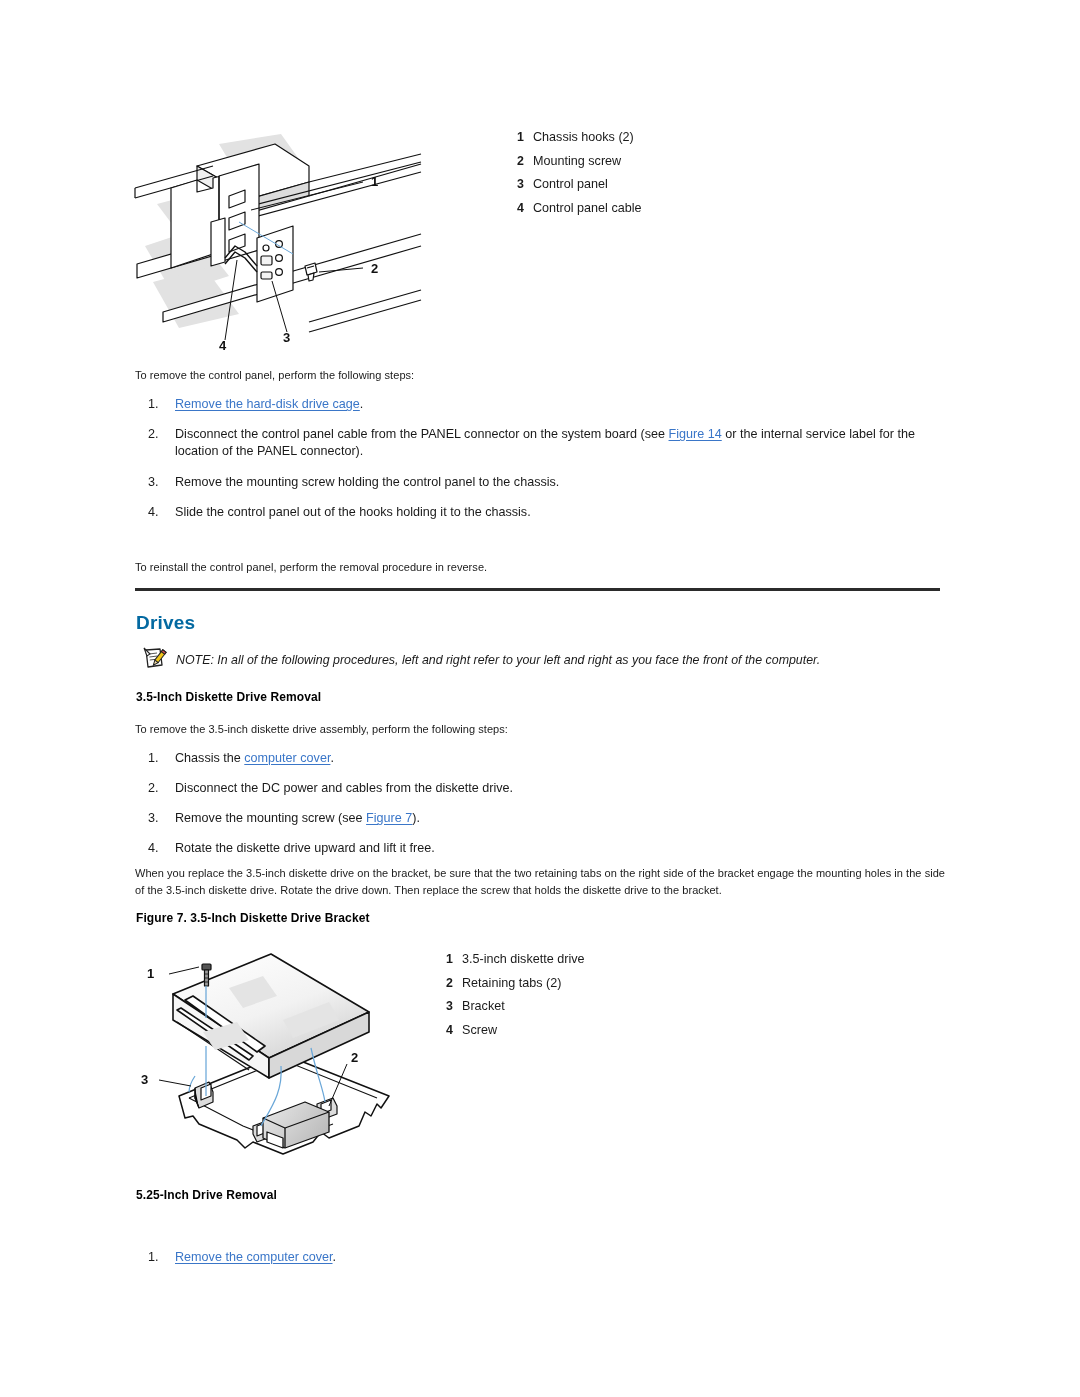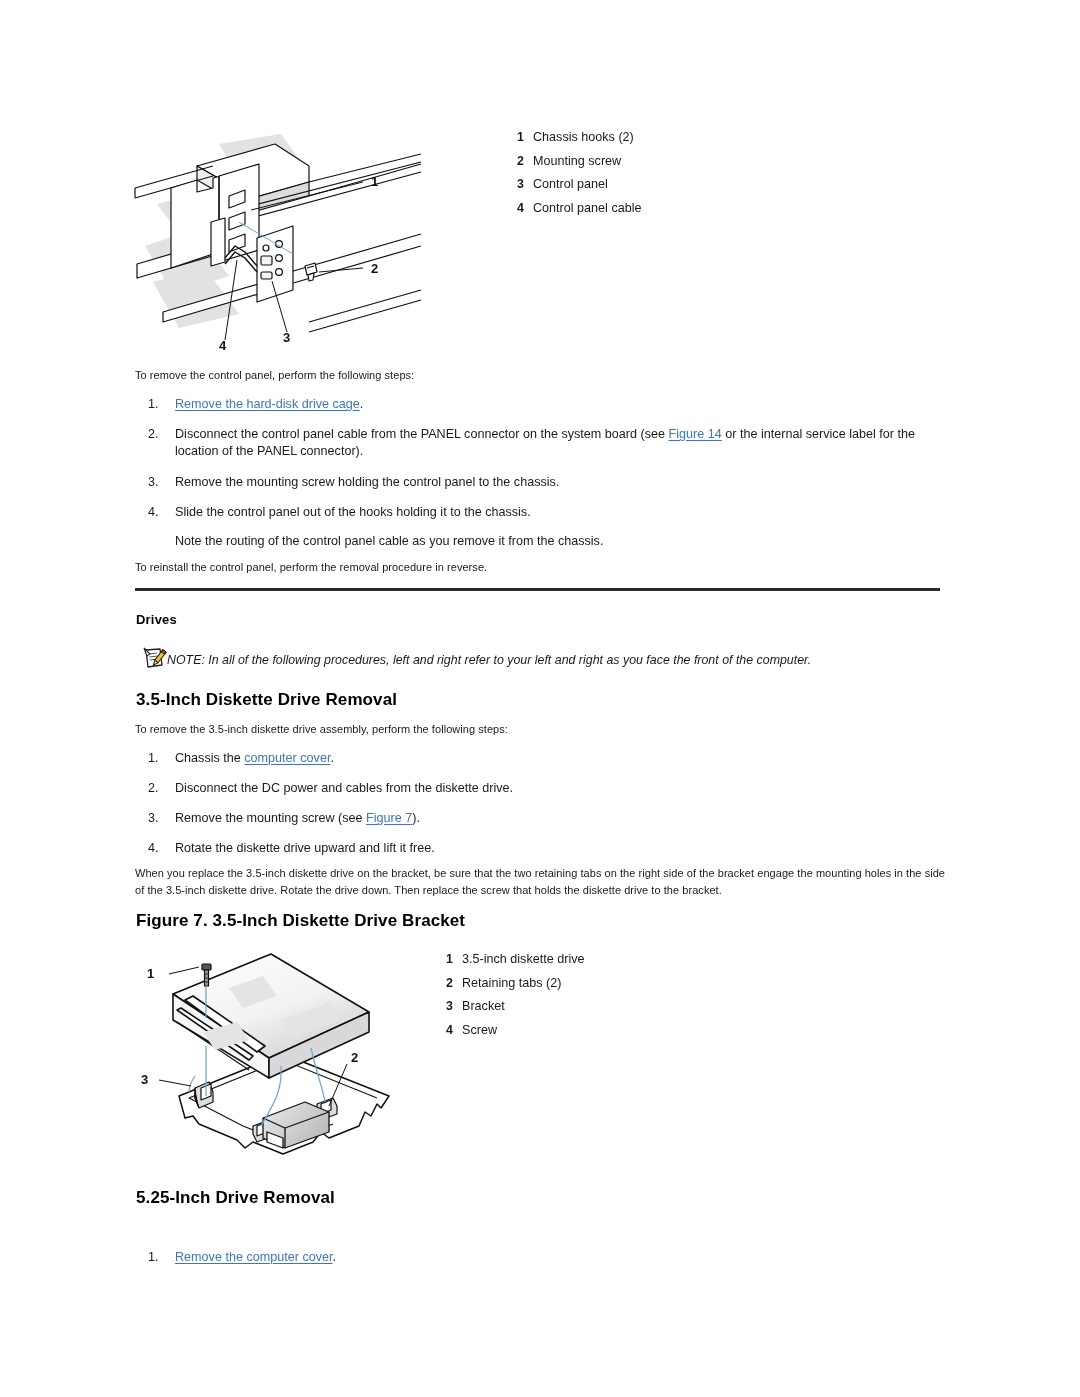--- a/index.html
+++ b/index.html
@@ -24,30 +24,30 @@
   
   .body-text {
     position: absolute;
     font-size: 11px;
     line-height: 17px;
     color: #1a1a1a;
     letter-spacing: 0.05px;
   }
   .bold-head {
     position: absolute;
-    font-size: 17px;
+    font-size: 12px;
     font-weight: bold;
     color: #000;
     letter-spacing: 0.1px;
   }
   .section-title {
     position: absolute;
-    font-size: 13px;
+    font-size: 19px;
     font-weight: bold;
-    color: #000000;
+    color: #0369a1;
     letter-spacing: 0.2px;
   }
   .note-text {
     position: absolute;
     font-size: 12.4px;
     font-style: italic;
     color: #1a1a1a;
     line-height: 17px;
   }
 
@@ -242,23 +242,20 @@
     <div class="li">
       <span class="num">3.</span>
       <span>Remove the mounting screw holding the control panel to the chassis.</span>
     </div>
 
     <div class="li" style="margin-bottom:12px;">
       <span class="num">4.</span>
       <span>Slide the control panel out of the hooks holding it to the chassis.</span>
     </div>
 
-    <div class="li plain">
-      <span>Note the routing of the control panel cable as you remove it from the chassis.</span>
-    </div>
   </div>
 
   <div class="body-text" style="left:135px; top:559px;text-align:right;">To reinstall the control panel, perform the removal procedure in reverse.</div>
 
   <div class="hrule" style="left:135px; top:588px; width:805px;"></div>
 
   <div class="section-title" style="left:136px; top:612px;">Drives</div>
 
   <div class="note-icon" style="left:142px; top:646px;">
     <svg width="26" height="26" viewBox="0 0 26 26" xmlns="http://www.w3.org/2000/svg">
@@ -269,21 +266,21 @@
       <path d="M2 2 L8 8 L5 10 Z" fill="#ffffff" stroke="#222" stroke-width="1.1"></path>
       <g transform="rotate(38 16 14)">
         <rect x="13.5" y="3" width="4.2" height="13" fill="#f0c419" stroke="#222" stroke-width="1"></rect>
         <path d="M13.5 16 L17.7 16 L15.6 21 Z" fill="#f5e0a8" stroke="#222" stroke-width="1"></path>
         <path d="M14.6 19.4 L16.6 19.4 L15.6 21 Z" fill="#222" stroke="none"></path>
         <rect x="13.5" y="3" width="4.2" height="2.4" fill="#d94f4f" stroke="#222" stroke-width="1"></rect>
       </g>
     </svg>
   </div>
 
-  <div class="note-text" style="left:167px; top:652px; width:720px;">
+  <div class="note-text" style="left:176px; top:652px; width:720px;">
     <span style="font-style:italic;">NOTE:</span><span> In all of the following procedures, left and right refer to your left and right as you face the front of the computer.</span>
   </div>
 
   <div class="bold-head" style="left:136px; top:690px;">3.5-Inch Diskette Drive Removal</div>
 
   <div class="body-text" style="left:135px; top:721px;">To remove the 3.5-inch diskette drive assembly, perform the following steps:</div>
 
   <div class="olist" style="left:142px; top:750px; width:800px;">
     <div class="li">
       <span class="num">1.</span>

